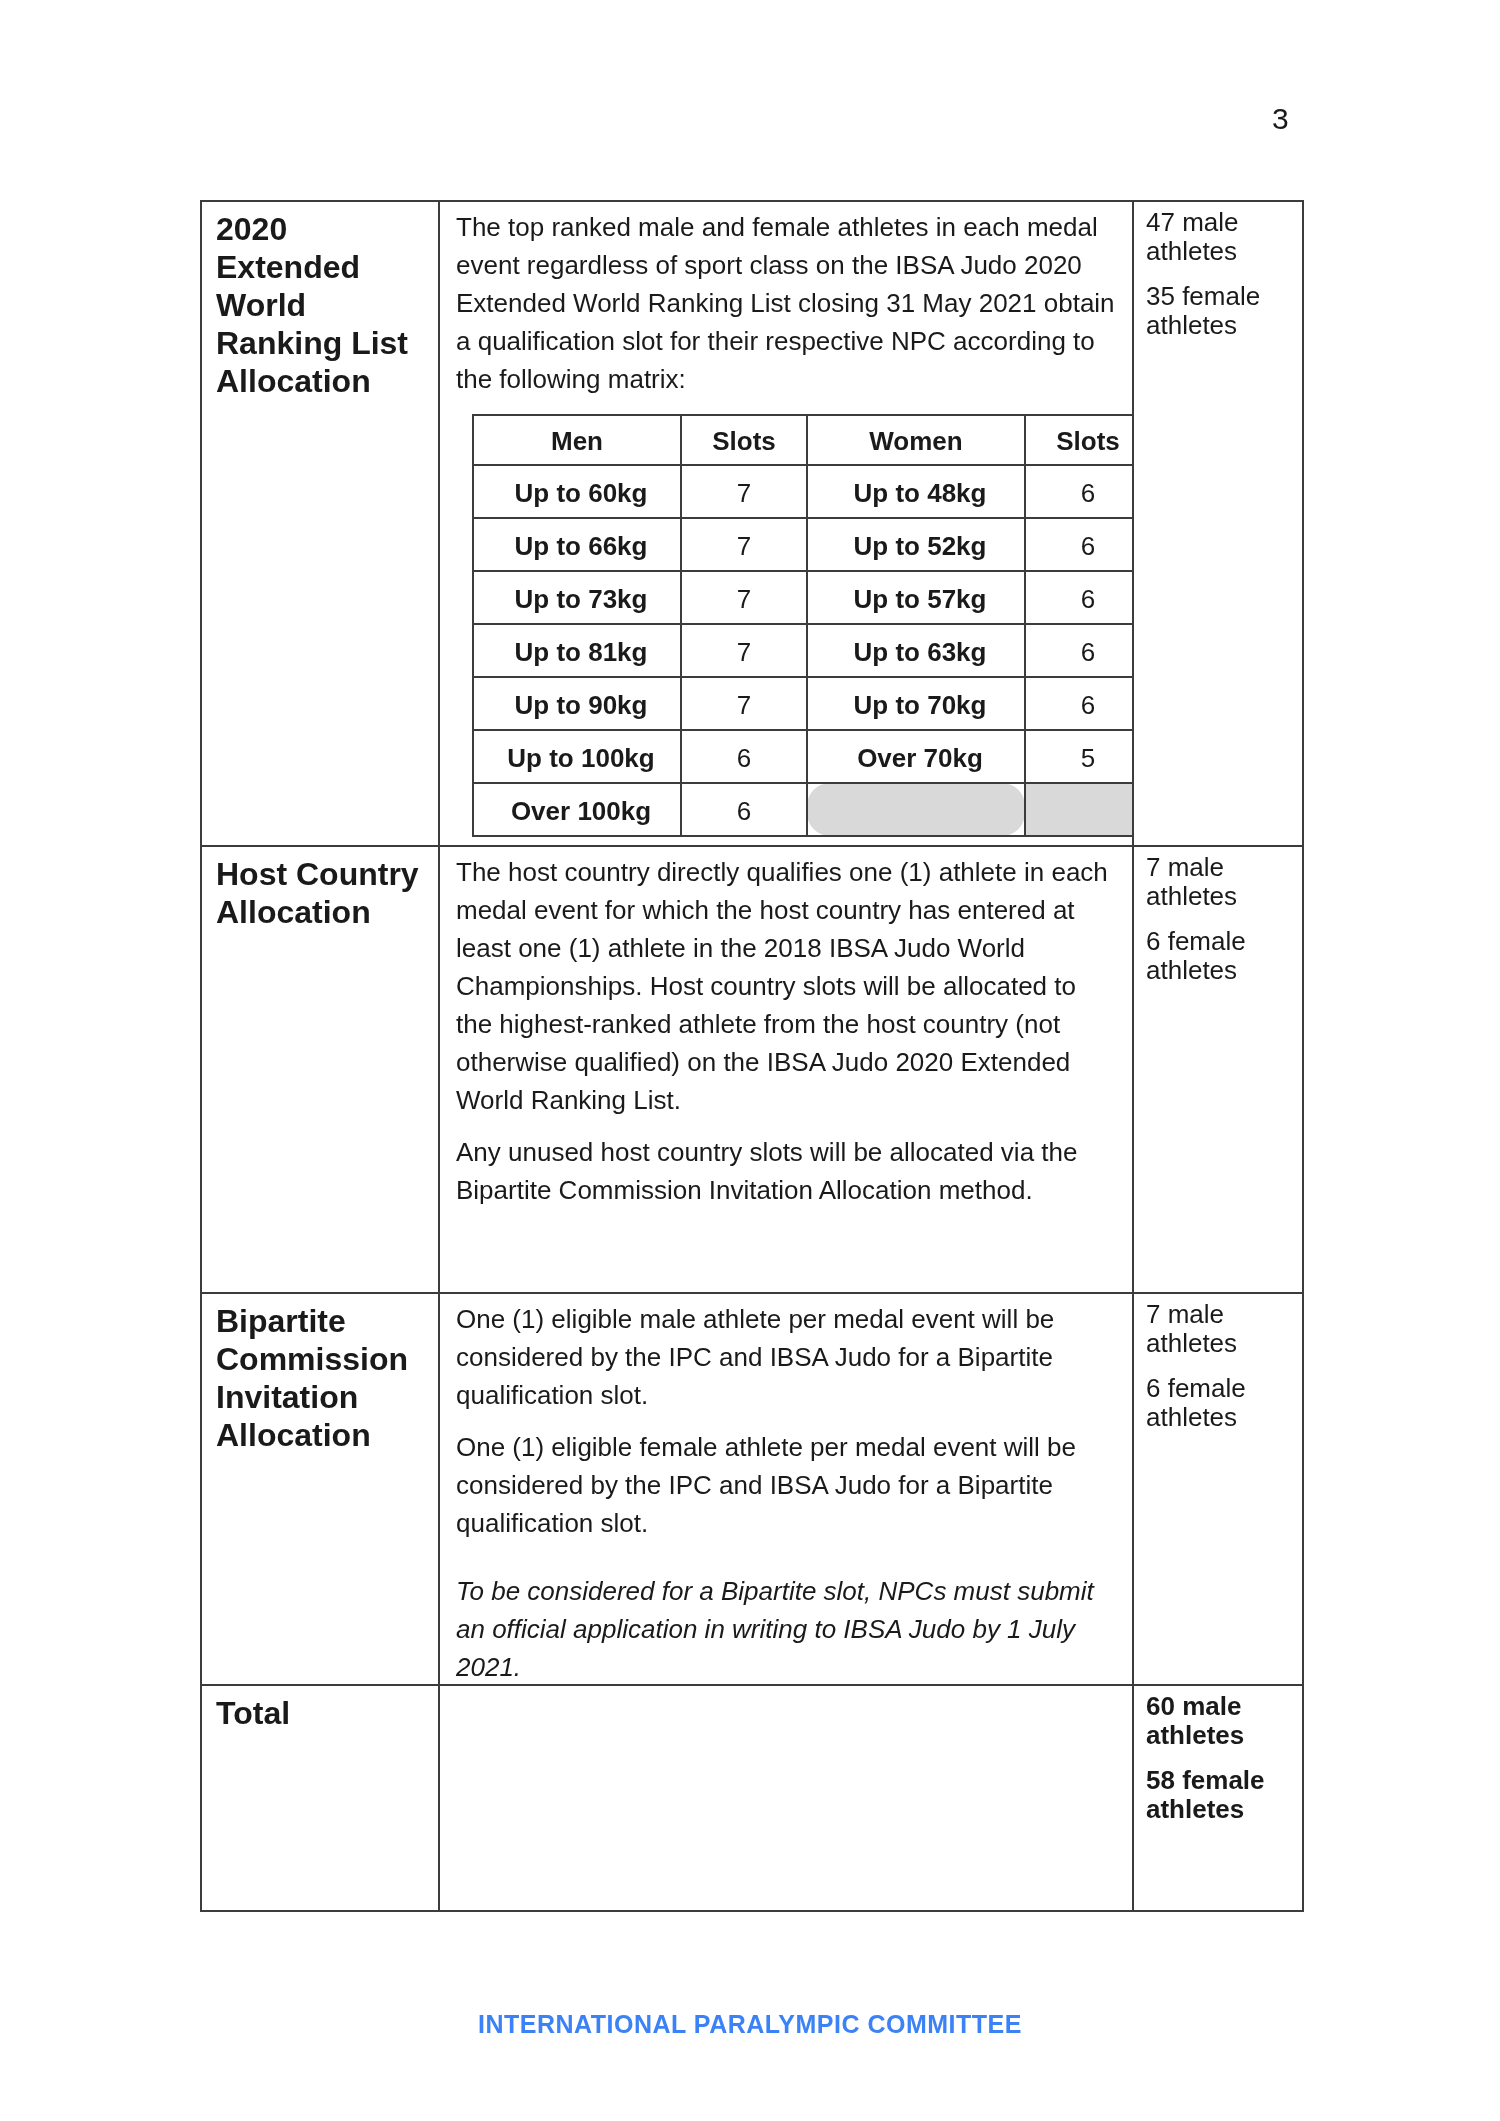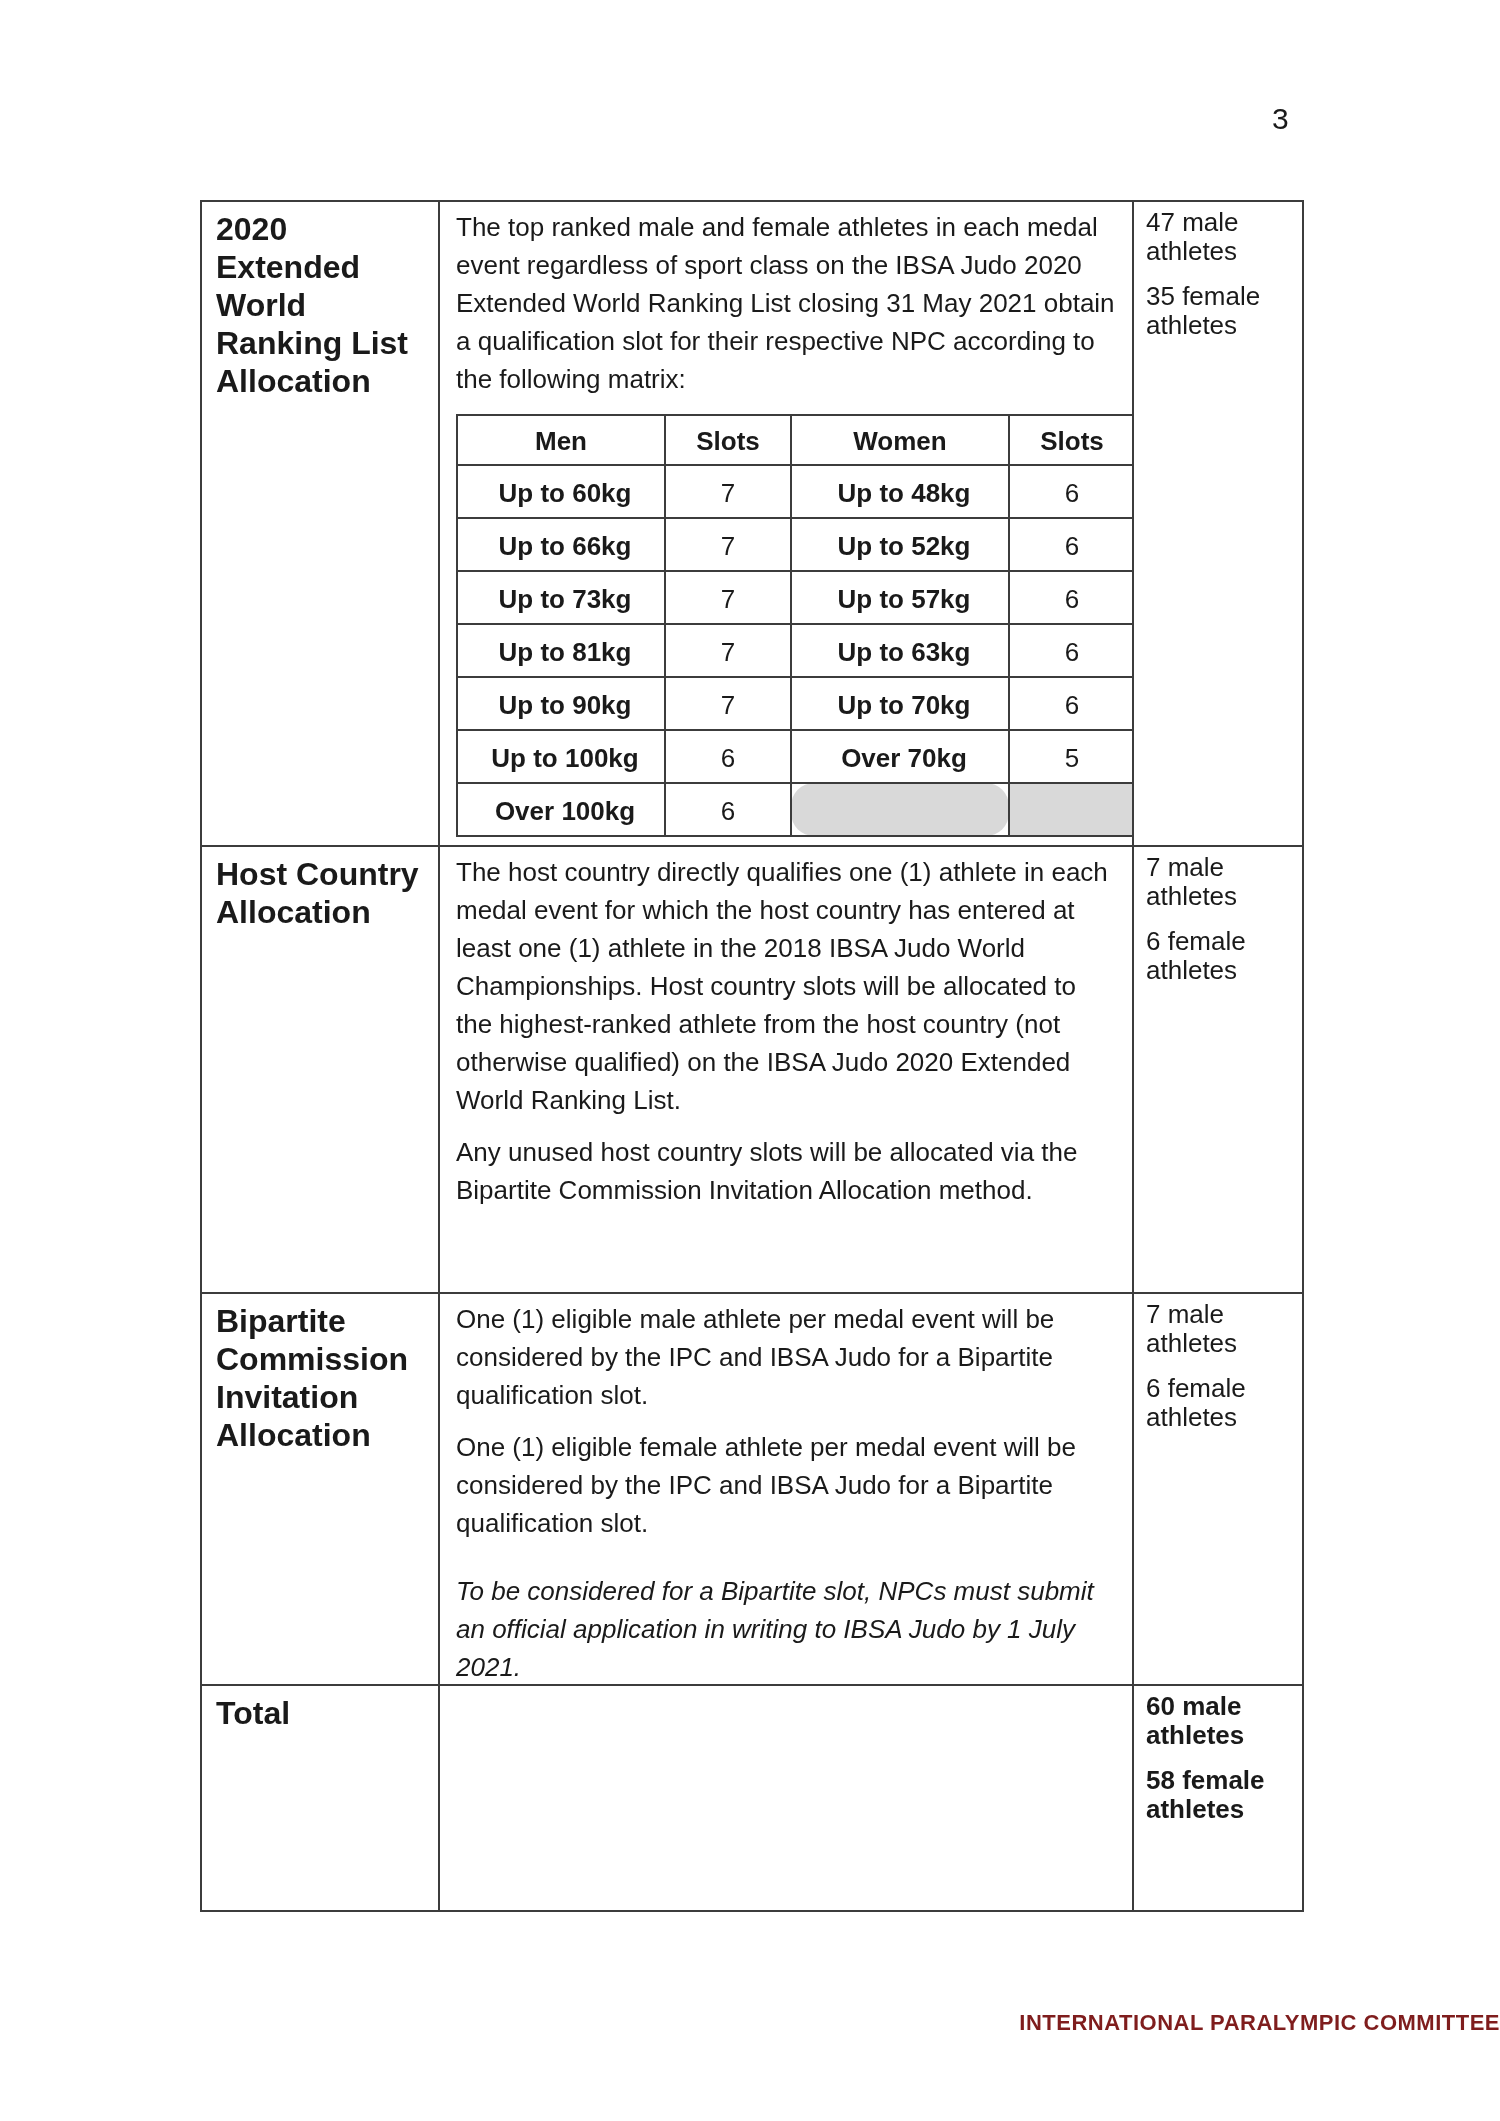--- a/index.html
+++ b/index.html
@@ -58,21 +58,21 @@
     line-height:29px;
   }
   .cell.body p{margin:0 0 14px 0;}
   .cell.body p.first{margin-bottom:16px;}
   .cell.body p.spaced{margin-top:30px;font-style:italic;}
   .cell.slots p{margin:0 0 16px 0;}
   .bold{font-weight:700;}
   
   table.matrix{
     border-collapse:collapse;
-    margin:0;
+    margin:16px;
     width:678px;
     table-layout:fixed;
     font-size:26px;
   }
   table.matrix th, table.matrix td{
     border:2px solid #3c3c3c;
     box-sizing:border-box;
     vertical-align:top;
   }
   table.matrix th{
@@ -100,25 +100,25 @@
   }
   col.c-men{width:208px;}
   col.c-mslots{width:126px;}
   col.c-women{width:218px;}
   col.c-wslots{width:126px;}
   
   .footer{
     position:absolute;
     left:0;top:2010px;
     width:100%;
-    text-align:right;
-    font-weight:700;
-    font-size:22px;
+    text-align:center;
+    font-weight:700;
+    font-size:25px;
     letter-spacing:0.5px;
-    color:#7f1d1d;
+    color:#3b82f6;
   }
 </style>
 </head>
 <body>
 
 <div class="page-number">3</div>
 
 <div class="alloc">
 
   <div class="row r1">

